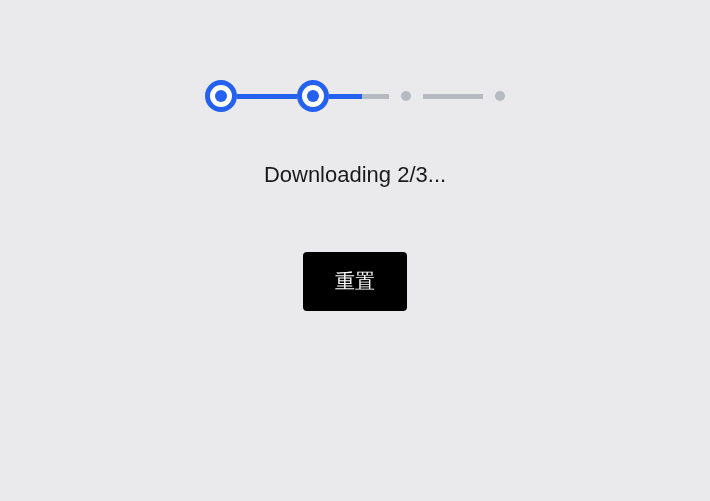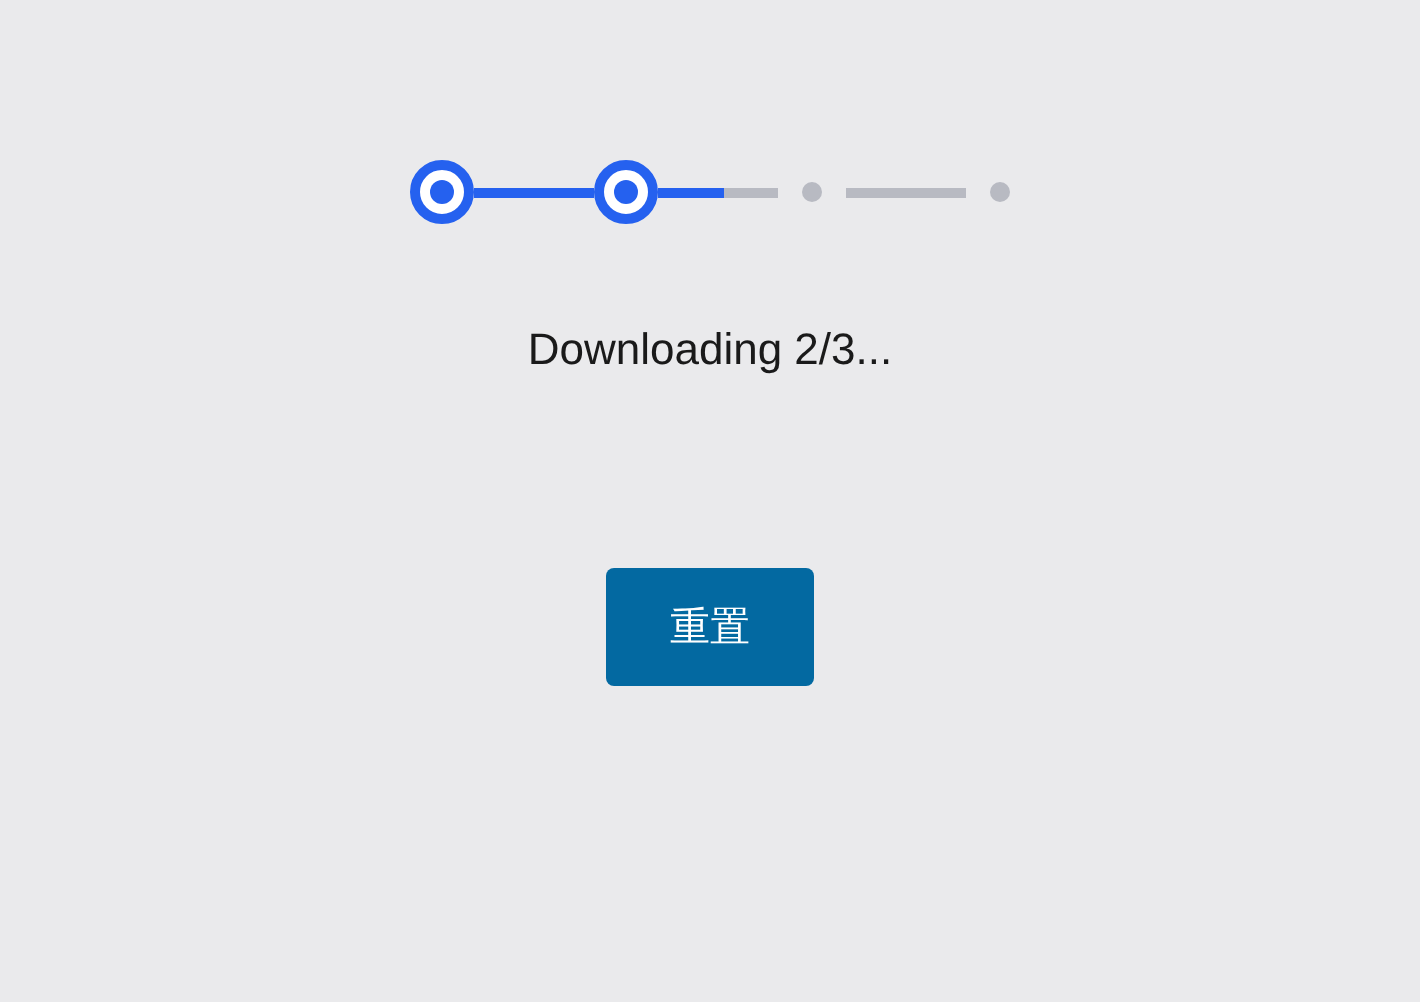--- a/index.html
+++ b/index.html
@@ -64,25 +64,25 @@
       width: 60px;
       background: #b8bac2;
     }
     .gap-small {
       width: 12px;
     }
     .status-text {
       font-size: 22px;
       color: #1a1a1a;
       text-align: center;
-      margin-bottom: 96px;
+      margin-bottom: 64px;
       font-weight: 400;
     }
     .reset-btn {
-      background: #0369a1;
+      background: #000000;
       color: #fff;
       border: none;
       padding: 16px 32px;
       font-size: 20px;
       border-radius: 4px;
       cursor: pointer;
       font-weight: 400;
     }
   </style>
 </head>

